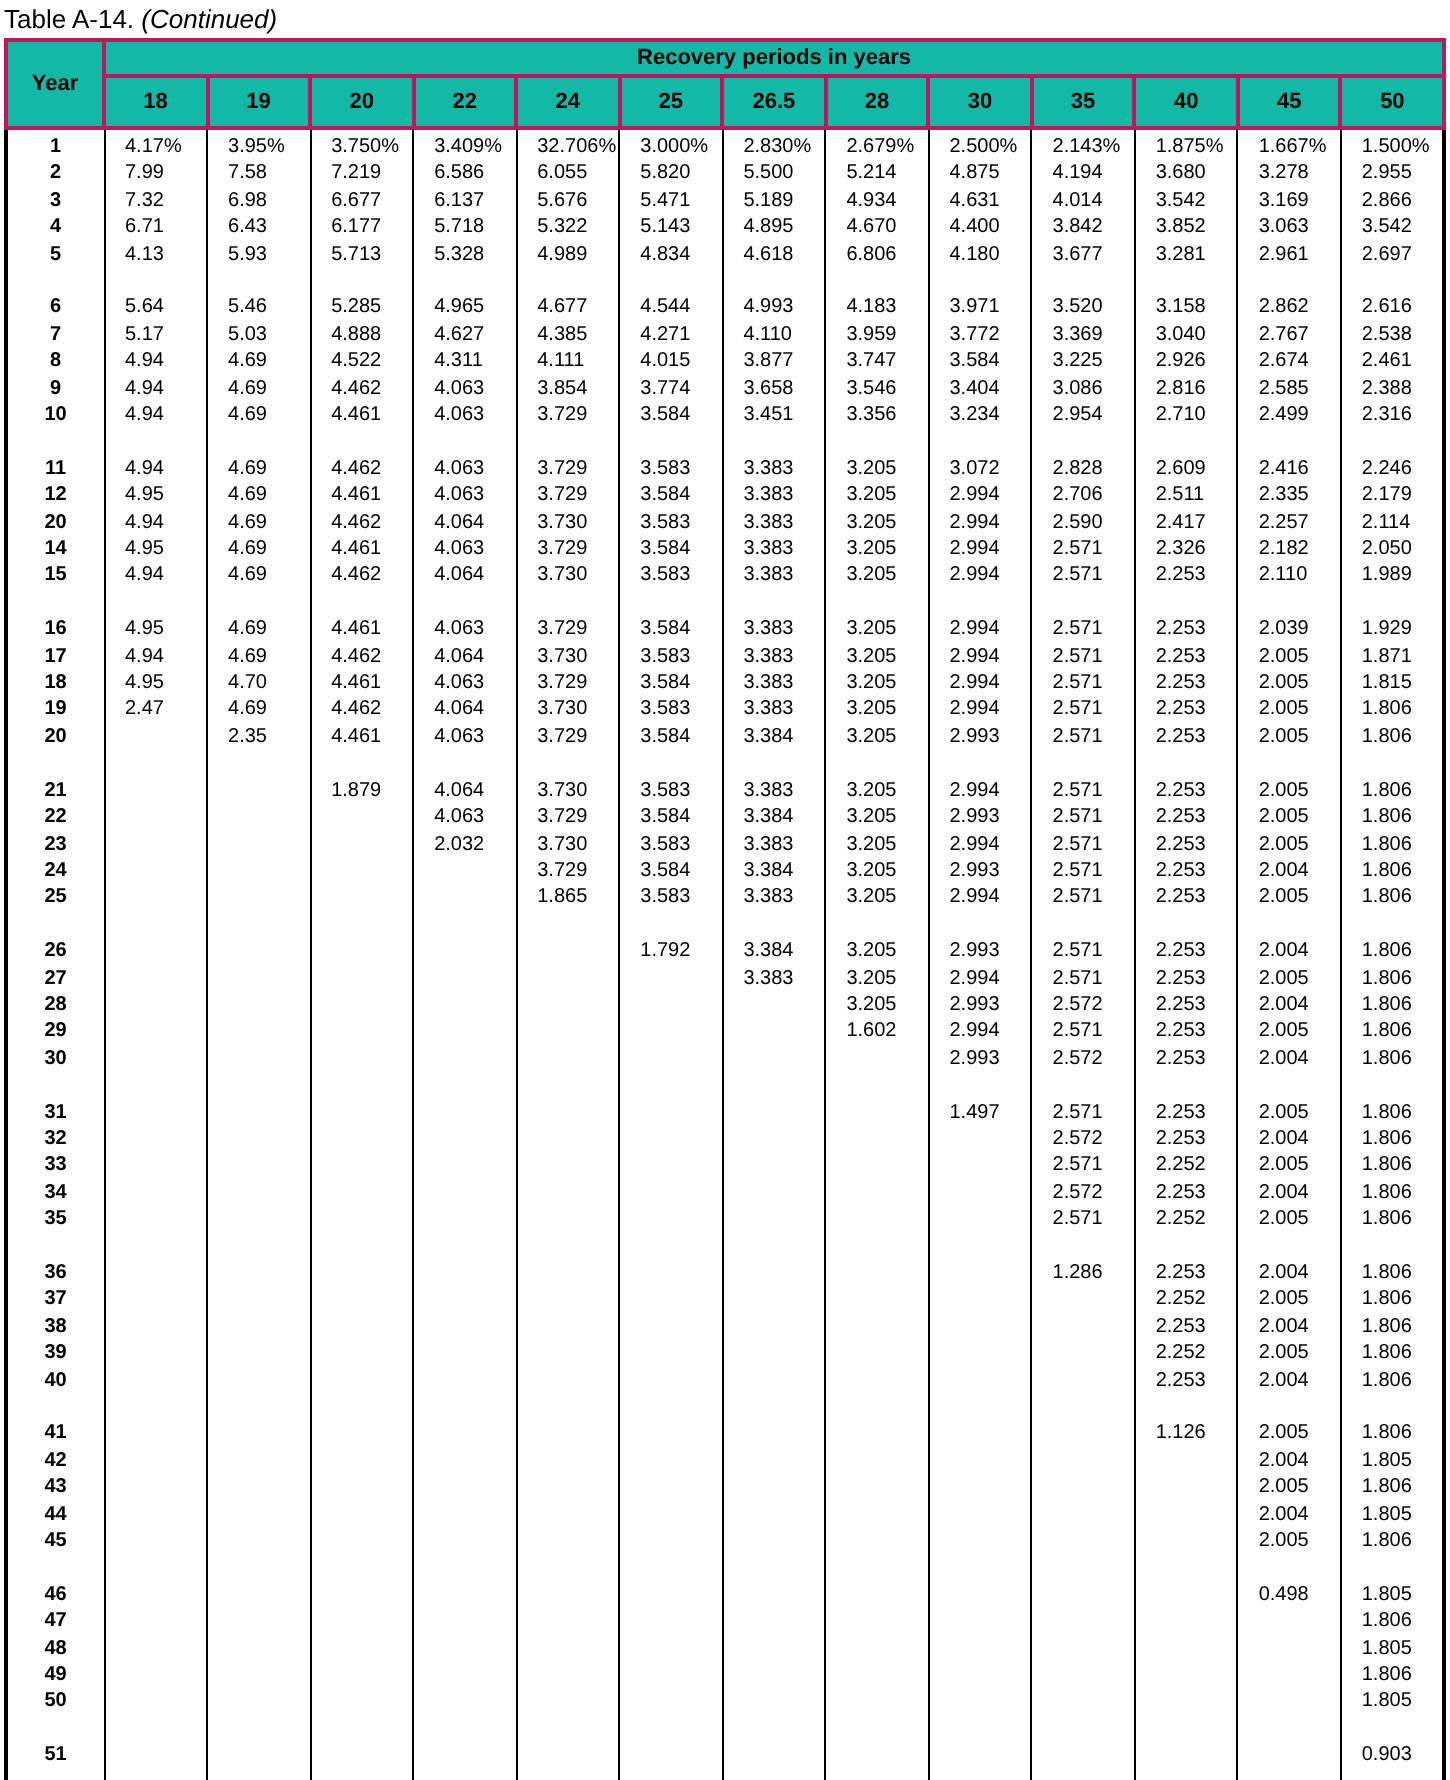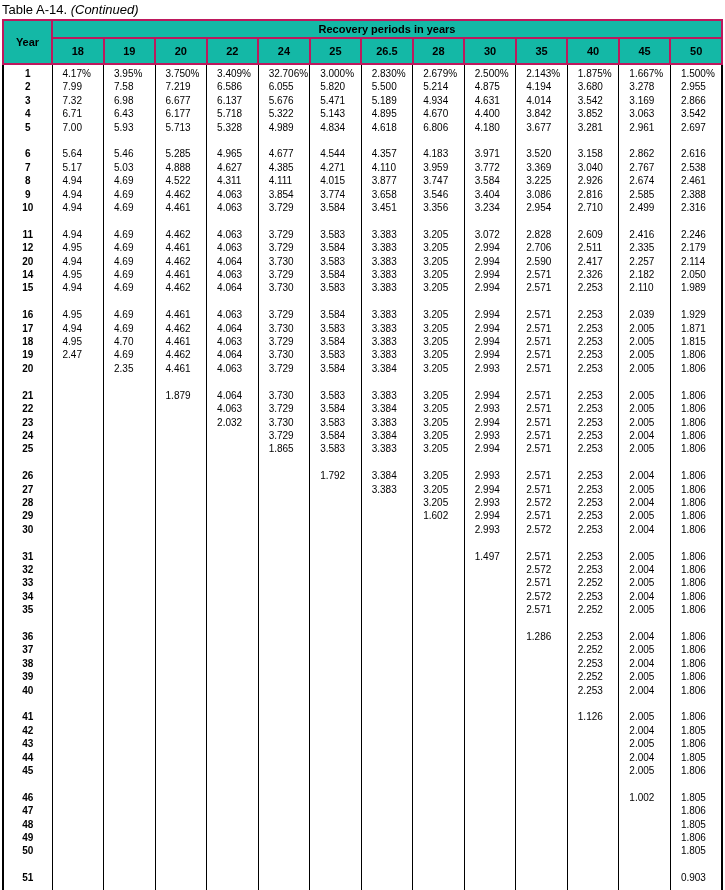--- a/index.html
+++ b/index.html
@@ -184,21 +184,21 @@
           <td class="val-cell">4.895</td>
           <td class="val-cell">4.670</td>
           <td class="val-cell">4.400</td>
           <td class="val-cell">3.842</td>
           <td class="val-cell">3.852</td>
           <td class="val-cell">3.063</td>
           <td class="val-cell">3.542</td>
         </tr>
         <tr>
           <td class="year-cell">5</td>
-          <td class="val-cell">7.00</td>
+          <td class="val-cell">4.13</td>
           <td class="val-cell">5.93</td>
           <td class="val-cell">5.713</td>
           <td class="val-cell">5.328</td>
           <td class="val-cell">4.989</td>
           <td class="val-cell">4.834</td>
           <td class="val-cell">4.618</td>
           <td class="val-cell">6.806</td>
           <td class="val-cell">4.180</td>
           <td class="val-cell">3.677</td>
           <td class="val-cell">3.281</td>
@@ -222,21 +222,21 @@
           <td></td>
         </tr>
         <tr>
           <td class="year-cell">6</td>
           <td class="val-cell">5.64</td>
           <td class="val-cell">5.46</td>
           <td class="val-cell">5.285</td>
           <td class="val-cell">4.965</td>
           <td class="val-cell">4.677</td>
           <td class="val-cell">4.544</td>
-          <td class="val-cell">4.357</td>
+          <td class="val-cell">4.993</td>
           <td class="val-cell">4.183</td>
           <td class="val-cell">3.971</td>
           <td class="val-cell">3.520</td>
           <td class="val-cell">3.158</td>
           <td class="val-cell">2.862</td>
           <td class="val-cell">2.616</td>
         </tr>
         <tr>
           <td class="year-cell">7</td>
           <td class="val-cell">5.17</td>
@@ -995,21 +995,21 @@
           <td class="val-cell"></td>
           <td class="val-cell"></td>
           <td class="val-cell"></td>
           <td class="val-cell"></td>
           <td class="val-cell"></td>
           <td class="val-cell"></td>
           <td class="val-cell"></td>
           <td class="val-cell"></td>
           <td class="val-cell"></td>
           <td class="val-cell"></td>
-          <td class="val-cell">1.002</td>
+          <td class="val-cell">0.498</td>
           <td class="val-cell">1.805</td>
         </tr>
         <tr>
           <td class="year-cell">47</td>
           <td class="val-cell"></td>
           <td class="val-cell"></td>
           <td class="val-cell"></td>
           <td class="val-cell"></td>
           <td class="val-cell"></td>
           <td class="val-cell"></td>

